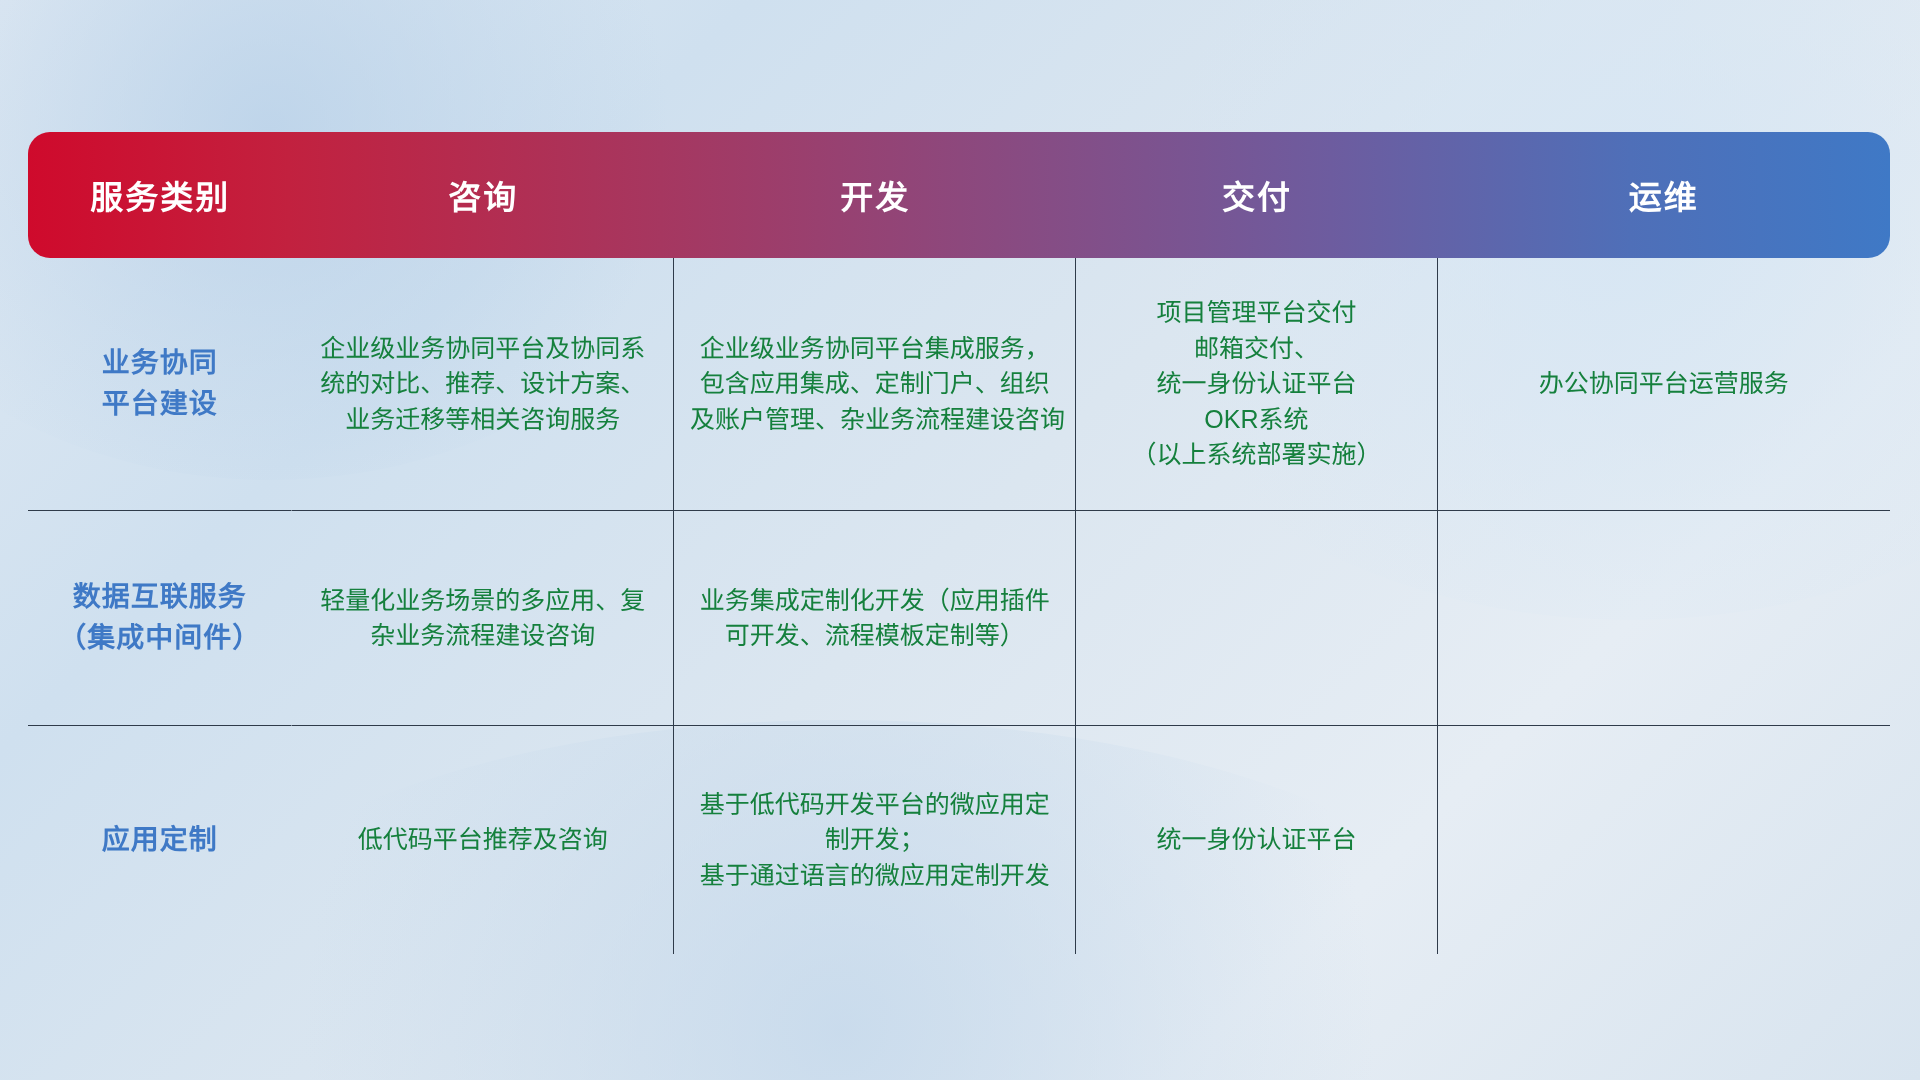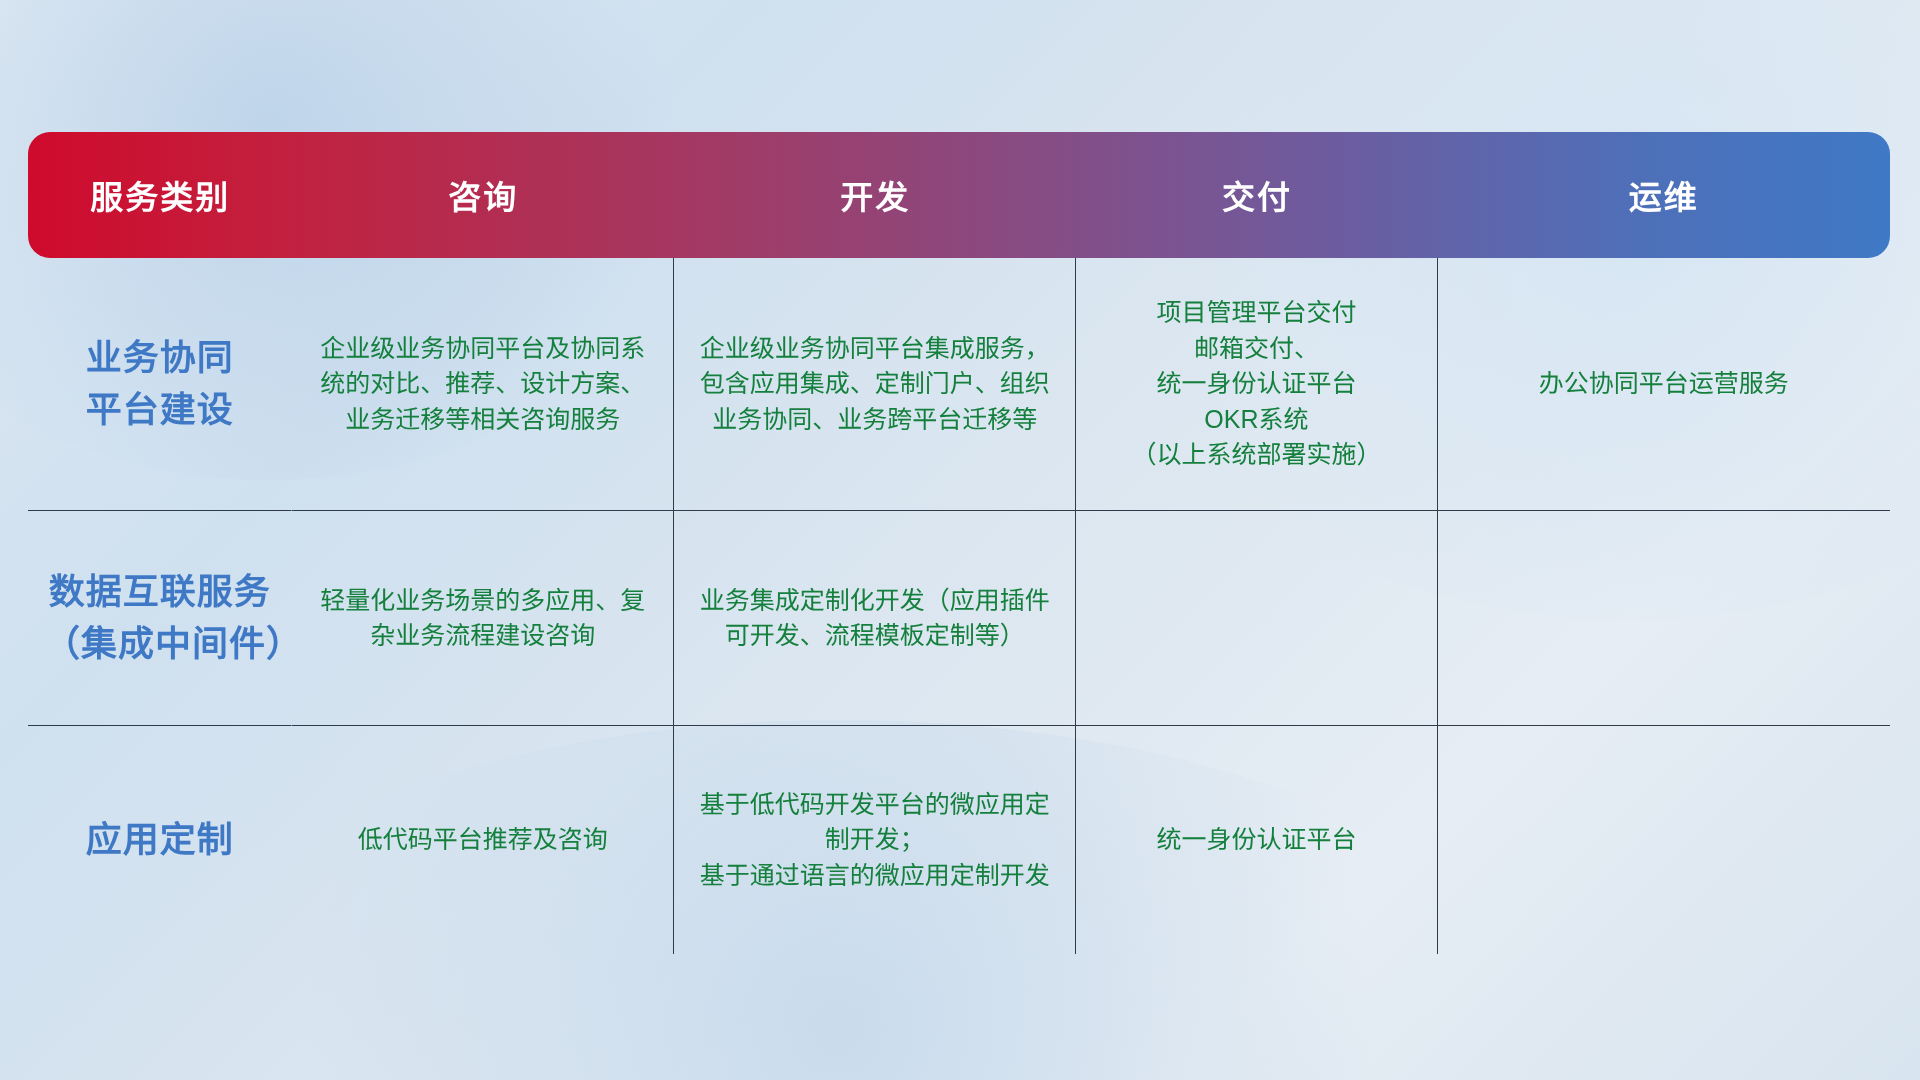--- a/index.html
+++ b/index.html
@@ -84,21 +84,21 @@
     line-height: 1.42;
     color: #15803d;
     text-align: center;
     vertical-align: middle;
     background: transparent;
   }
   tbody td.cat {
     border-right: 1.5px solid transparent;
     color: #3f79c6;
     font-weight: bold;
-    font-size: 36px;
+    font-size: 28px;
     line-height: 1.45;
     letter-spacing: 1px;
   }
   tbody td.last-col {
     border-right: none;
     margin-top: 28px;
   }
   tbody tr:last-child td {
     border-bottom: none;
   }
@@ -145,21 +145,21 @@
           <div class="cell-lines">
             <div>企业级业务协同平台及协同系</div>
             <div>统的对比、推荐、设计方案、</div>
             <div>业务迁移等相关咨询服务</div>
           </div>
         </td>
         <td>
           <div class="cell-lines">
             <div>企业级业务协同平台集成服务，</div>
             <div>包含应用集成、定制门户、组织</div>
-            <div>业务协同、业务跨平台迁移等</div>
+            <div>及账户管理、杂业务流程建设咨询</div>
           </div>
         </td>
         <td>
           <div class="cell-lines">
             <div>项目管理平台交付</div>
             <div>邮箱交付、</div>
             <div>统一身份认证平台</div>
             <div>OKR系统</div>
             <div>（以上系统部署实施）</div>
           </div>

